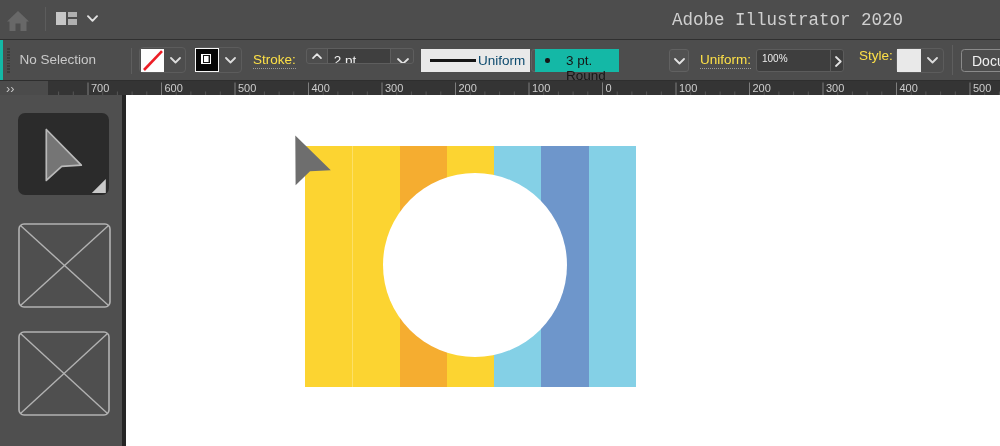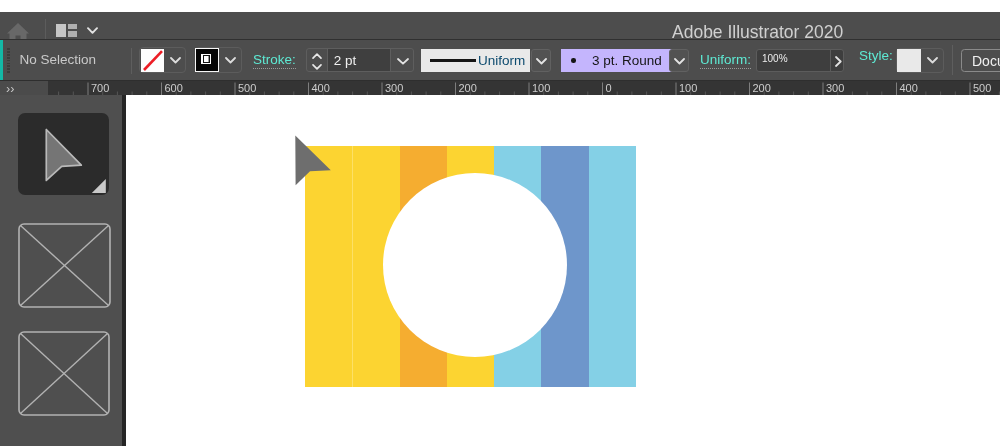--- a/index.html
+++ b/index.html
@@ -1,26 +1,26 @@
 <!DOCTYPE html>
 <html><head><meta charset="utf-8">
 <style>
 * { margin:0; padding:0; box-sizing:border-box; }
 html,body { width:1000px; height:446px; overflow:hidden; background:#fff;
   font-family:"Liberation Sans", sans-serif; }
 .abs { position:absolute; }
-#titlebar { position:absolute; left:0; top:12px; width:1000px; height:38.5px; background:#4d4d4d; }
+#titlebar { position:absolute; left:0; top:0; width:1000px; height:38.5px; background:#4d4d4d;font-family:Liberation Mono, monospace; }
 #tbline { position:absolute; left:0; top:38.5px; width:1000px; height:1.5px; background:#303030; }
 #ctrlbar { position:absolute; left:0; top:40px; width:1000px; height:40px; background:#4d4d4d;
   border-left:3px solid #14b8a6; }
 #ruler { position:absolute; left:0; top:80px; width:1000px; height:15px; background:#343434; border-top:1.2px solid #2e2e2e; }
 #toolbar { position:absolute; left:0; top:95px; width:122px; height:351px; background:#4f4f4f; }
 #tooldiv { position:absolute; left:122px; top:95px; width:3.5px; height:351px; background:#252525; }
 .sep { position:absolute; width:1px; background:#5e5e5e; }
-.lbl { position:absolute; color:#5eead4; font-size:13.5px; }
+.lbl { position:absolute; color:#fde047; font-size:13.5px; }
 .dotted { border-bottom:1px dotted #9a9a9a; padding-bottom:1px; }
 .grp { position:absolute; border:1px solid #5c5c5c; border-radius:4px; }
 .darkfield { background:#3f3f3f; }
 svg { display:block; }
 </style></head>
 <body>
 
 <div id="titlebar">
   <svg class="abs" style="left:7px;top:11px" width="22" height="20" viewBox="0 0 22 20">
     <path d="M11 0 L22 10.5 L19.5 10.5 L19.5 20 L13.5 20 L13.5 12.5 L8.5 12.5 L8.5 20 L2.5 20 L2.5 10.5 L0 10.5 Z" fill="#686868"></path>
@@ -57,21 +57,21 @@
       <div class="abs" style="left:6.6px;top:0.8px;width:2.4px;height:8px;background:#9c9c9c"></div>
       <div class="abs" style="left:1.2px;top:1.2px;width:7.2px;height:7.2px;border:1.4px solid #131313;box-sizing:border-box"></div>
     </div>
   </div>
   <svg class="abs" style="left:222px;top:17px" width="11" height="7" viewBox="0 0 11 7">
     <polyline points="1,1 5.5,5.5 10,1" fill="none" stroke="#dcdcdc" stroke-width="1.8" stroke-linecap="round" stroke-linejoin="round"></polyline>
   </svg>
 
   <div class="lbl dotted" style="left:250px;top:12px">Stroke:</div>
 
-  <div class="abs" style="left:302.8px;top:8px;width:108.5px;height:24px;border:1px solid #5e5e5e;border-radius:3px;background:#4d4d4d;overflow:hidden;display:flex">
+  <div class="abs" style="left:302.8px;top:8px;width:108.5px;height:16px;border:1px solid #5e5e5e;border-radius:3px;background:#4d4d4d;overflow:hidden;display:flex">
     <div style="width:21px;height:100%;border-right:1px solid #5e5e5e;position:relative">
       <svg class="abs" style="left:4.5px;top:2.5px" width="12" height="19" viewBox="0 0 12 19">
         <polyline points="2,6.2 6,2.2 10,6.2" fill="none" stroke="#e8e8e8" stroke-width="1.7" stroke-linecap="round" stroke-linejoin="round"></polyline>
         <polyline points="2,12.8 6,16.8 10,12.8" fill="none" stroke="#e8e8e8" stroke-width="1.7" stroke-linecap="round" stroke-linejoin="round"></polyline>
       </svg>
     </div>
     <div class="darkfield" style="width:62.5px;height:100%;position:relative">
       <div class="abs" style="left:6px;top:4px;font-size:13.5px;color:#efefef">2 pt</div>
     </div>
     <div style="flex:1;border-left:1px solid #5e5e5e;position:relative">
@@ -84,21 +84,21 @@
   <div class="abs" style="left:418px;top:9px;width:108.5px;height:23px;background:#e9e9e9">
     <div class="abs" style="left:9px;top:10px;width:46px;height:2.6px;background:#161616"></div>
     <div class="abs" style="left:57px;top:4px;font-size:13.5px;color:#0c4a6e">Uniform</div>
   </div>
   <div class="abs" style="left:528px;top:9px;width:20px;height:23px;background:#525252;border:1px solid #616161;border-radius:3px">
     <svg class="abs" style="left:4px;top:8px" width="11" height="7" viewBox="0 0 11 7">
       <polyline points="1,1 5.5,5.5 10,1" fill="none" stroke="#e2e2e2" stroke-width="1.8" stroke-linecap="round" stroke-linejoin="round"></polyline>
     </svg>
   </div>
 
-  <div class="abs" style="left:558px;top:9px;width:119px;height:23px;background:#c4b5fd">
+  <div class="abs" style="left:532px;top:9px;width:84px;height:23px;background:#14b8a6">
     <div class="abs" style="left:10px;top:9px;width:4.5px;height:4.5px;border-radius:50%;background:#161616"></div>
     <div class="abs" style="left:31px;top:4px;font-size:13.5px;color:#161616">3 pt. Round</div>
   </div>
   <div class="abs" style="left:666px;top:9px;width:20px;height:23px;background:#525252;border:1px solid #616161;border-radius:3px">
     <svg class="abs" style="left:4px;top:8px" width="11" height="7" viewBox="0 0 11 7">
       <polyline points="1,1 5.5,5.5 10,1" fill="none" stroke="#e2e2e2" stroke-width="1.8" stroke-linecap="round" stroke-linejoin="round"></polyline>
     </svg>
   </div>
 
   <div class="lbl dotted" style="left:697px;top:12px">Uniform:</div>

